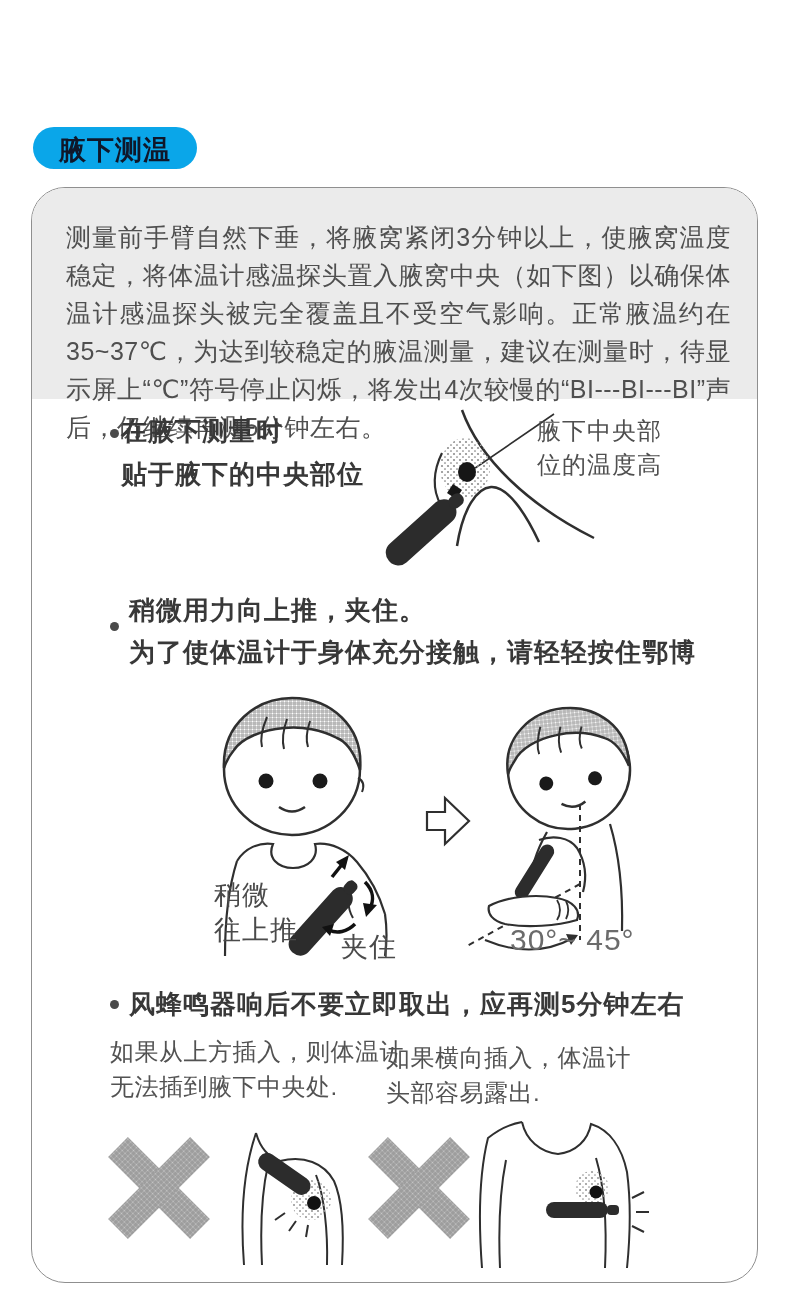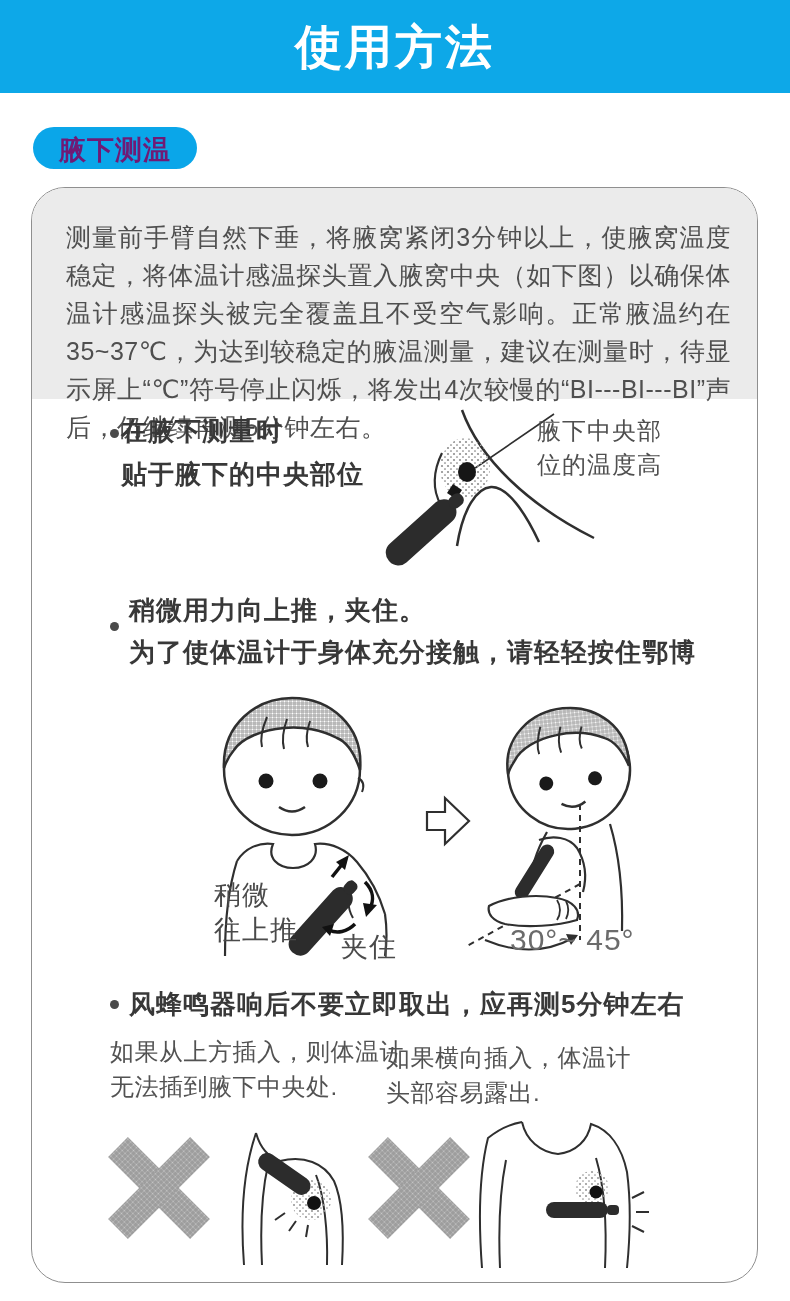--- a/index.html
+++ b/index.html
@@ -4,21 +4,21 @@
 <style>
   html,body{margin:0;padding:0;background:#ffffff;}
   .page{position:relative;width:790px;height:1301px;background:#ffffff;overflow:hidden;
         font-family:"Liberation Sans","DejaVu Sans",sans-serif;}
   
   .top-banner{position:absolute;left:0;top:0;width:790px;height:93px;background:#0DA8E8;}
   .top-banner h1{margin:0;height:93px;line-height:93px;text-align:center;color:#ffffff;
         font-size:47px;font-weight:bold;letter-spacing:3px;}
   
   .section-pill{position:absolute;left:33px;top:127px;height:42px;line-height:46px;
-        padding:0 26px;border-radius:23px;background:#0AA6E9;color:#701a75;
+        padding:0 26px;border-radius:23px;background:#0AA6E9;color:#0f172a;
         font-size:27px;font-weight:bold;letter-spacing:1px;}
   
   .card{position:absolute;left:31px;top:187px;width:727px;height:1096px;background:#ffffff;
         border:1px solid #8F8F8F;border-radius:34px;overflow:hidden;box-sizing:border-box;}
   .intro-box{position:absolute;left:0;top:0;width:100%;height:211px;background:#EBEBEB;
         box-sizing:border-box;padding:30px 26px 0 34px;}
   .intro-box p{margin:0;font-size:25px;line-height:38px;color:#4F4F4F;text-align:justify;
         letter-spacing:0.5px;}
   
   .dot{position:absolute;width:9px;height:9px;border-radius:50%;background:#4a4a4a;}
@@ -29,23 +29,20 @@
   .small-label{position:absolute;font-size:27px;color:#4a4a4a;line-height:35px;letter-spacing:1px;margin-left:42px;}
   .angle-label{position:absolute;font-size:30px;color:#6b6b6b;letter-spacing:1px;}
   .caption{position:absolute;font-size:24px;color:#525252;line-height:35px;letter-spacing:0.5px;}
   svg{display:block;}
 </style>
 </head>
 <body>
 
 <div class="page">
 
-  <div class="top-banner">
-    <h1>使用方法</h1>
-  </div>
 
   <div class="section-pill">腋下测温</div>
 
   <div class="card">
 
     <div class="intro-box">
       <p>测量前手臂自然下垂，将腋窝紧闭3分钟以上，使腋窝温度稳定，将体温计感温探头置入腋窝中央（如下图）以确保体温计感温探头被完全覆盖且不受空气影响。正常腋温约在35~37℃，为达到较稳定的腋温测量，建议在测量时，待显示屏上“℃”符号停止闪烁，将发出4次较慢的“BI---BI---BI”声后，仍继续再测5分钟左右。</p>
     </div>
 
     <div class="dot" style="left:78px;top:241px;"></div>

